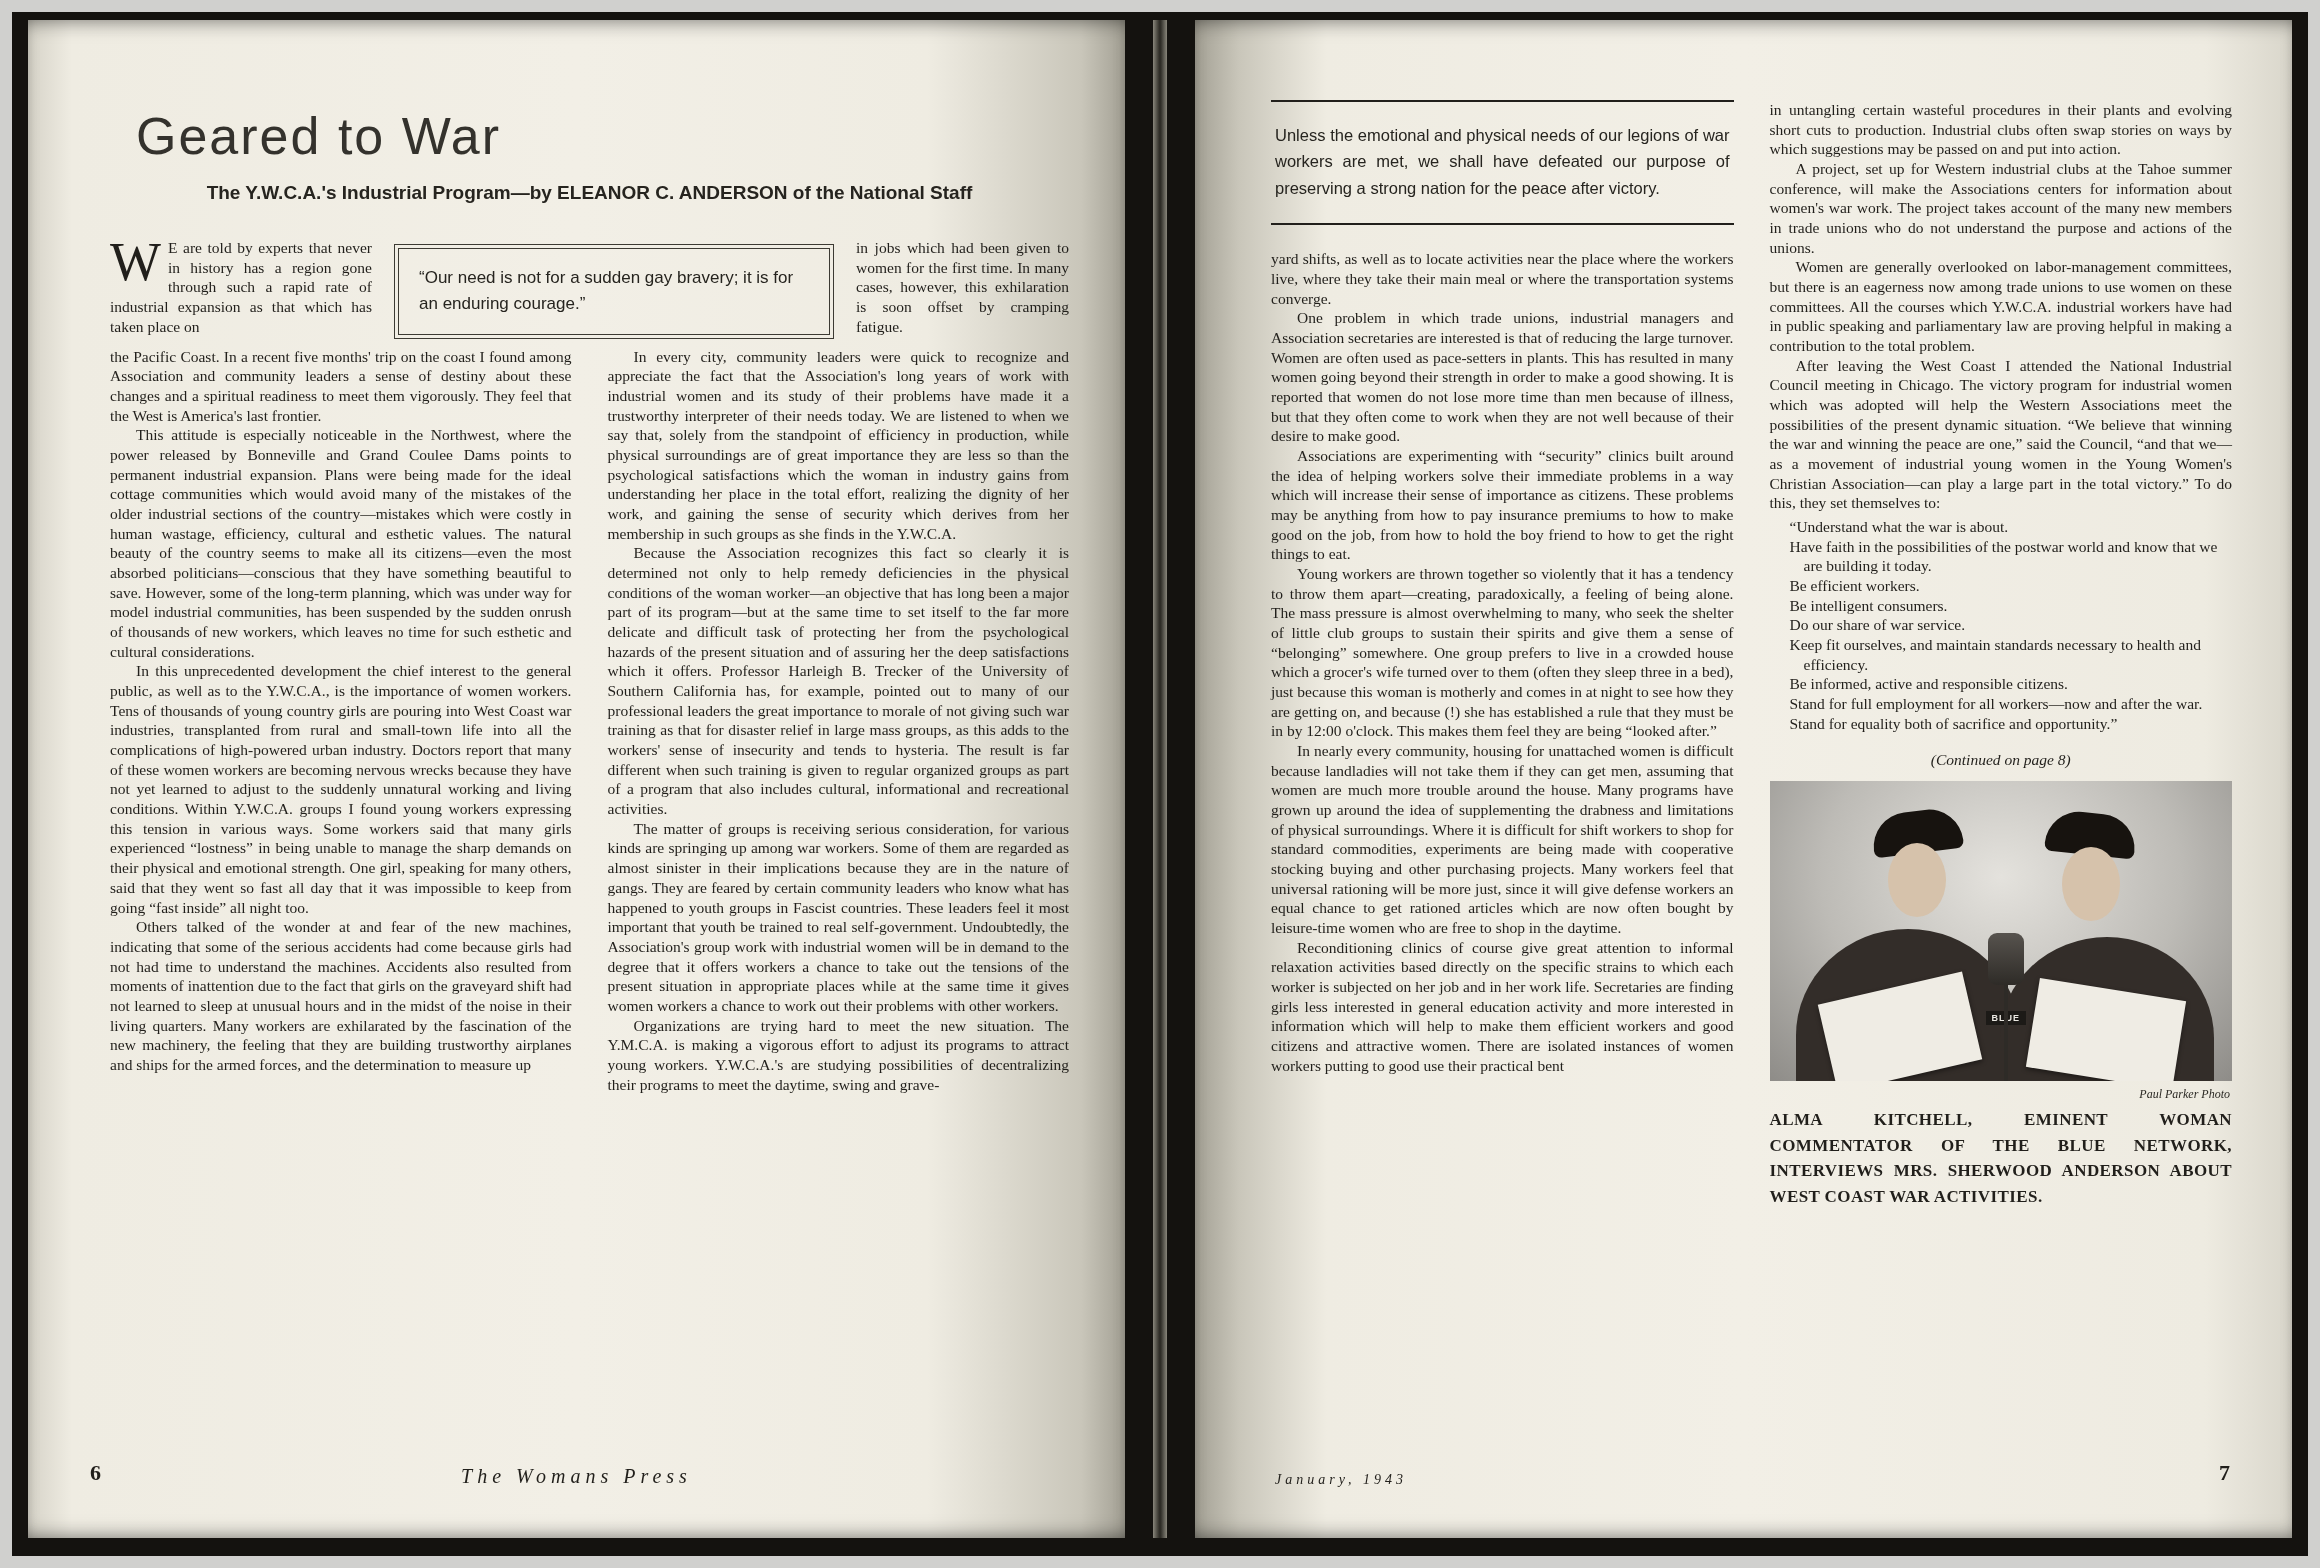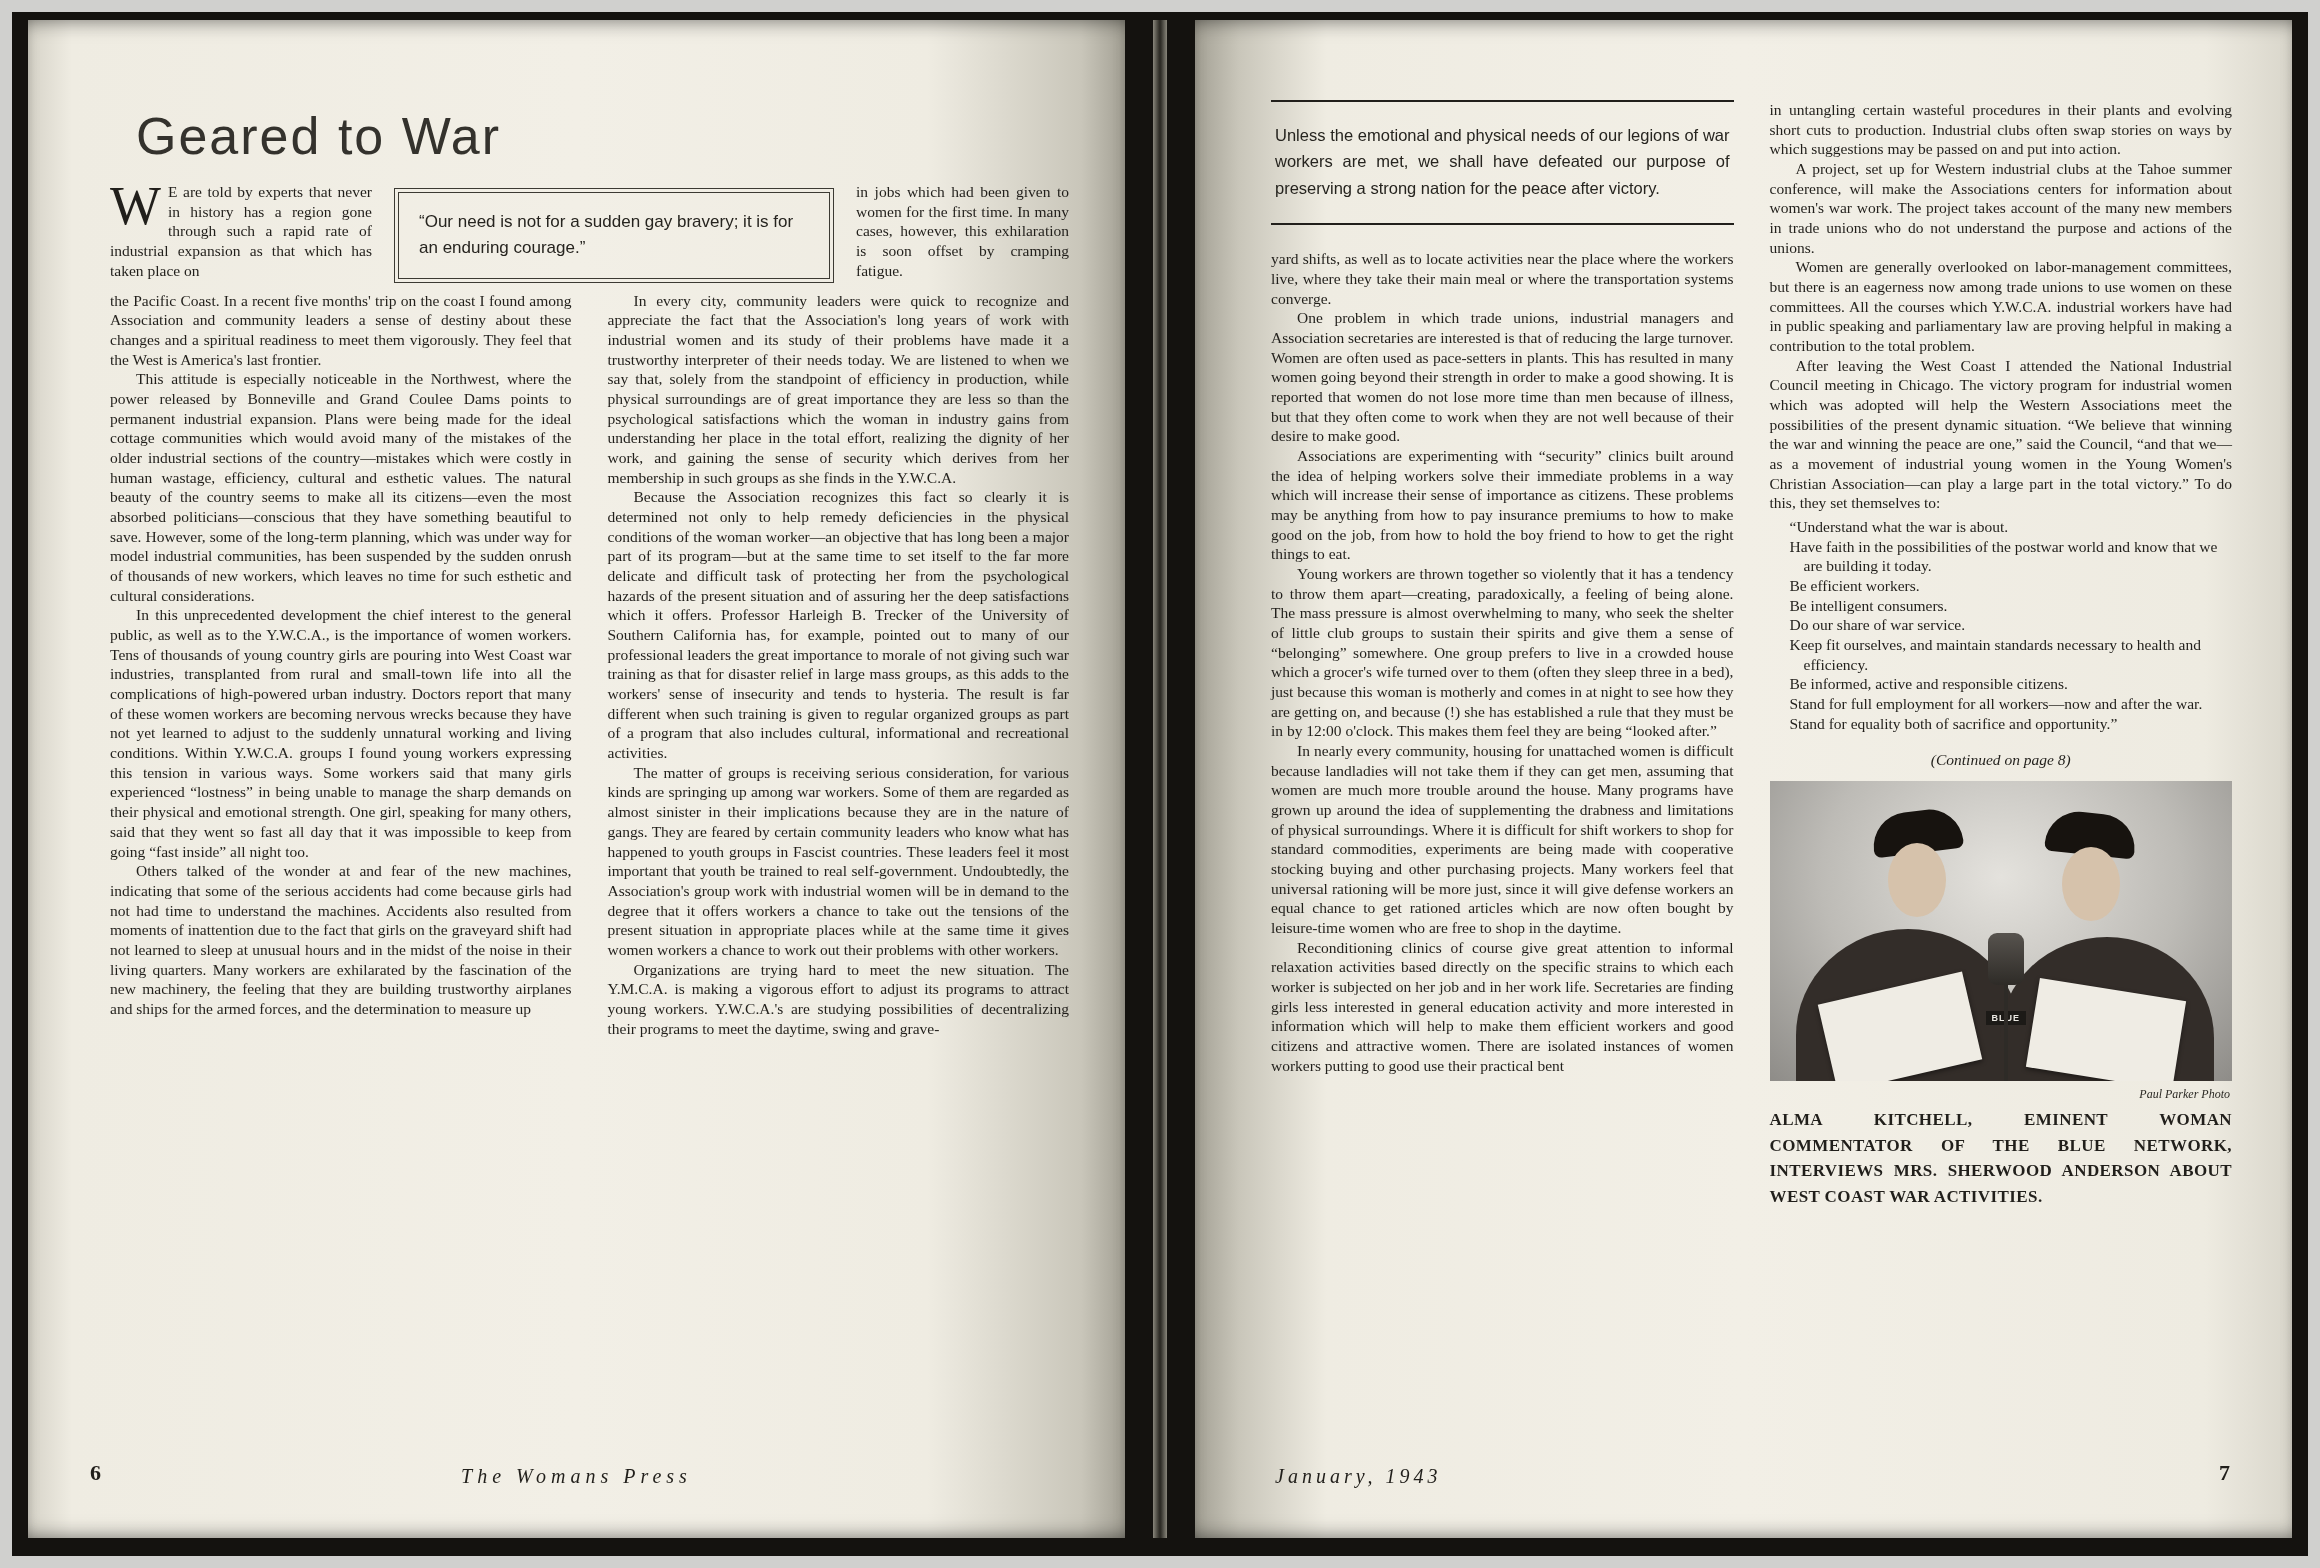--- a/index.html
+++ b/index.html
@@ -94,34 +94,35 @@
 
   .pagenum { position:absolute; bottom:52px; font-family:"Liberation Serif", serif; font-weight:bold; font-size:22px; color:#211f1b; }
   .pn-left  { left:62px; }
   .pn-right { right:62px; }
   .footer-journal {
     position:absolute; bottom:50px; left:0; right:0; text-align:center;
     font-family:"Liberation Serif", serif; font-style:italic; font-size:20px; letter-spacing:5px; color:#211f1b;
   }
   .footer-date {
     position:absolute; bottom:50px; left:80px;
-    font-family:"Liberation Serif", serif; font-style:italic; font-size:20px; letter-spacing:4px; color:#211f1b;
+    font-family:"Liberation Serif", serif; font-style:italic; font-size:14px; letter-spacing:4px; color:#211f1b;
   }
 </style>
 </head>
 <body>
 
 <div class="screen">
   <div class="scanbed">
     <div class="spread">
 
       <div class="page left">
         <div class="lp-inner">
 
           <h1 class="title">Geared to War</h1>
+          <div class="byline">The Y.W.C.A.'s Industrial Program—by ELEANOR C. ANDERSON of the National Staff</div>
 
           <div class="intro-row">
             <div class="intro-left bt">
               <span class="dropcap">W</span><span>E are told by experts that never in history has a region gone through such a rapid rate of industrial expansion as that which has taken place on</span>
             </div>
             <div class="quote-cell">
               <div class="quote-box">
                 <div>“Our need is not for a sudden gay bravery; it is for an enduring courage.”</div>
               </div>
             </div>

